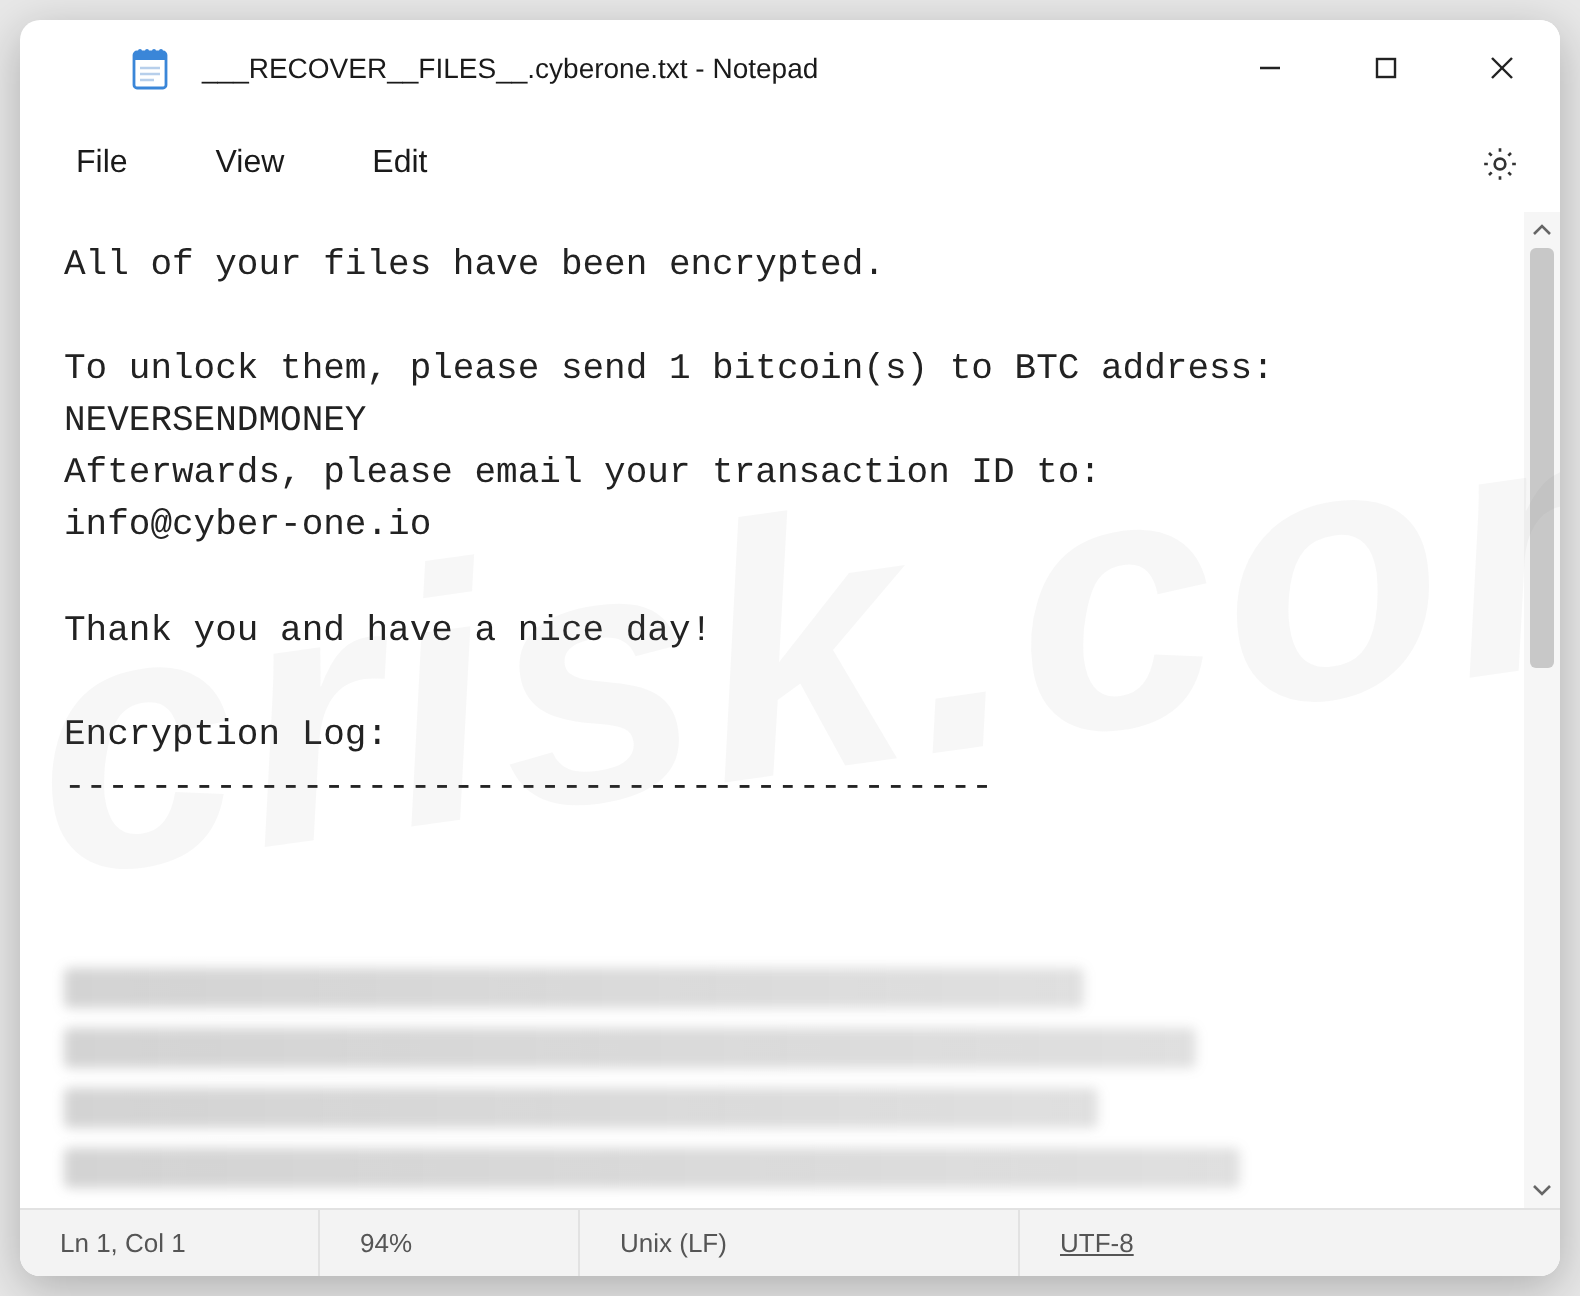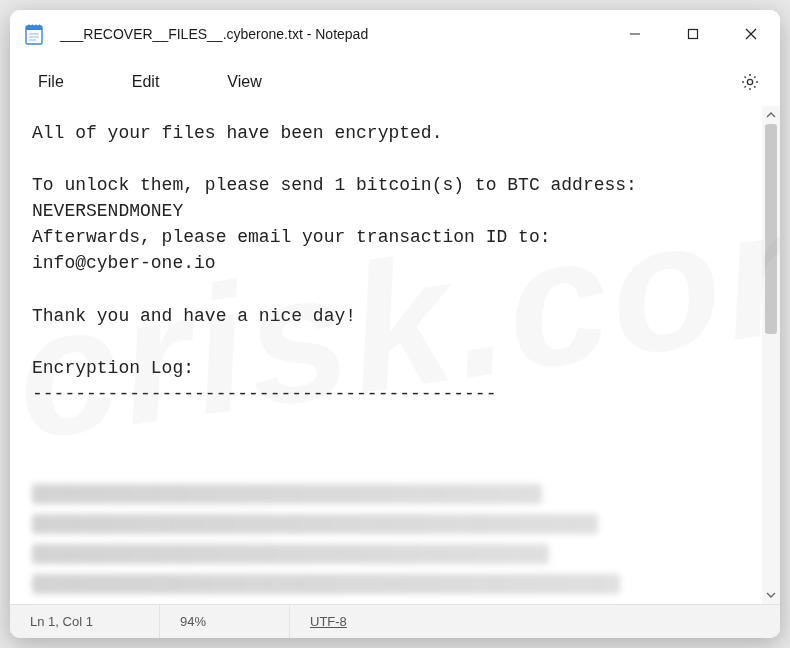--- a/index.html
+++ b/index.html
@@ -23,20 +23,21 @@
     flex-direction: column;
     overflow: hidden;
     position: relative;
   }
   .titlebar {
     height: 48px;
     display: flex;
     align-items: center;
     padding-left: 14px;
     background: #ffffff;
+    margin-left: 41px;
   }
   .app-icon {
     width: 20px; height: 22px;
     margin-right: 16px;
     display: inline-flex;
     align-items: center;
     justify-content: center;
   }
   .title-text {
     font-size: 14px;
@@ -52,21 +53,20 @@
     justify-content: center;
     cursor: pointer;
   }
   .win-btn svg { stroke: #222; stroke-width: 1.2; fill: none; }
   .menubar {
     height: 48px;
     display: flex;
     align-items: center;
     padding: 0 6px;
     background: #ffffff;
-    gap: 24px;
   }
   .menu-item {
     padding: 8px 22px;
     font-size: 16px;
     color: #1a1a1a;
     cursor: pointer;
     border-radius: 4px;
   }
   .menu-spacer { flex: 1; }
   .gear {
@@ -206,22 +206,22 @@
         <svg width="12" height="12" viewBox="0 0 12 12">
             <line x1="1" y1="1" x2="11" y2="11"></line>
             <line x1="11" y1="1" x2="1" y2="11"></line>
           </svg>
       </div>
     </div>
   </div>
 
   <div class="menubar">
     <div class="menu-item">File</div>
+    <div class="menu-item">View</div>
     <div class="menu-item">Edit</div>
-    <div class="menu-item">View</div>
     <div class="menu-spacer"></div>
     <div class="gear">
       <svg width="20" height="20" viewBox="0 0 24 24" fill="none" stroke="#333" stroke-width="1.6">
         <circle cx="12" cy="12" r="3.2"></circle>
         <path d="M12 2.5v2.2M12 19.3v2.2M21.5 12h-2.2M4.7 12H2.5M18.6 5.4l-1.6 1.6M7 17l-1.6 1.6M18.6 18.6L17 17M7 7 5.4 5.4"></path>
       </svg>
     </div>
   </div>
 
   <div class="content-wrap">
@@ -255,20 +255,21 @@
         <svg width="10" height="10" viewBox="0 0 10 10">
             <path d="M1 3 5 7 9 3" fill="none" stroke="#666" stroke-width="1.3"></path>
           </svg>
       </div>
     </div>
   </div>
 
   <div class="statusbar">
     <div class="status-cell sc-pos">Ln 1, Col 1</div>
     <div class="status-cell sc-zoom">94%</div>
+    <div class="status-cell sc-eol">Unix (LF)</div>
     <div class="status-cell sc-enc">UTF-8</div>
   </div>
 
   <div class="watermark">
     <span>pcrisk.com</span>
   </div>
 
 </div>
 
 </body></html>

